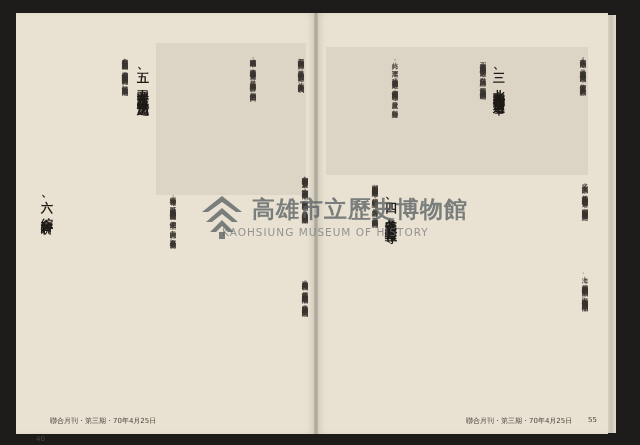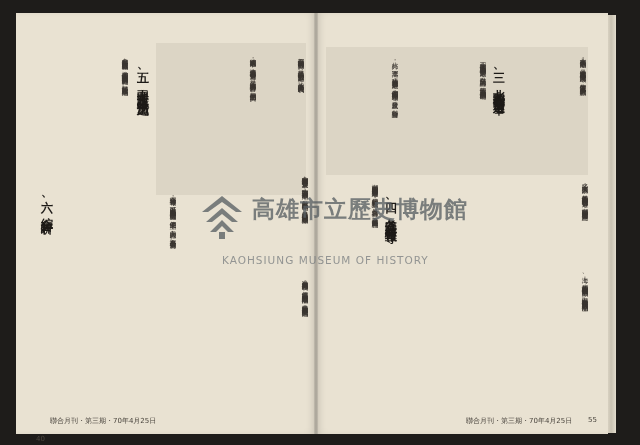--- a/index.html
+++ b/index.html
@@ -51,21 +51,21 @@
   }
   .wm-logo {
     position:absolute; left:0; top:0; width:44px; height:46px;
   }
   .wm-cn {
     position:absolute; left:52px; top:0; font-size:23px; font-weight:bold;
     color:rgba(90,96,100,0.78); letter-spacing:1px; white-space:nowrap;
   }
   .wm-en {
     position:absolute; left:22px; top:32px; font-size:10.5px;
-    color:rgba(110,116,120,0.7); letter-spacing:1px; white-space:nowrap;margin-top:28px;
+    color:rgba(110,116,120,0.7); letter-spacing:1px; white-space:nowrap;
   }
 </style>
 </head>
 <body>
 
 <div class="spread">
 
   <div class="page left">
     <div class="shade" style="left:140px;top:30px;width:150px;height:152px;"></div>
 

